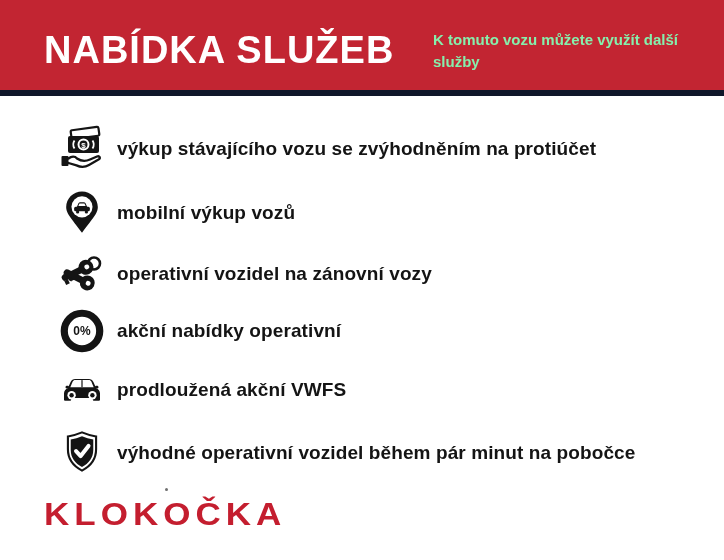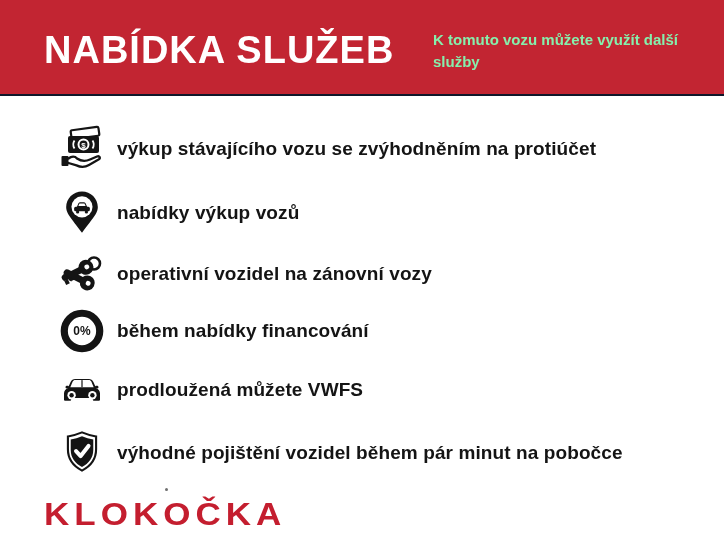--- a/index.html
+++ b/index.html
@@ -3,21 +3,21 @@
 <meta charset="utf-8">
 <style>
   html,body{margin:0;padding:0;background:#ffffff;}
   .page{
     position:relative;width:724px;height:560px;overflow:hidden;
     background:#ffffff;font-family:"Liberation Sans",sans-serif;
   }
   
   .banner{
     position:absolute;left:0;top:0;width:724px;height:96px;
-    background:#c22532;border-bottom:2px solid #0f172a;box-sizing:border-box;
+    background:#c22532;border-bottom:6px solid #0f172a;box-sizing:border-box;
   }
   .banner-title{
     position:absolute;left:44px;top:30px;margin:0;
     font-size:38px;font-weight:bold;letter-spacing:1px;
     color:#ffffff;line-height:1.1;white-space:nowrap;
   }
   .banner-subtitle{
     position:absolute;left:433px;top:29px;width:268px;
     font-size:15px;font-weight:bold;line-height:22px;color:#86efac;
   }
@@ -76,21 +76,21 @@
         <svg width="46" height="50" viewBox="0 0 48 50">
           <path d="M24 2.5 C14.8 2.5 7.5 9.8 7.5 18.8 C7.5 25.4 12.2 29.8 24 45.5 C35.8 29.8 40.5 25.4 40.5 18.8 C40.5 9.8 33.2 2.5 24 2.5 Z" fill="#141414"></path>
           <circle cx="24" cy="18.6" r="11" fill="#ffffff"></circle>
           <path d="M18.4 19 l2 -4.2 c0.3 -0.6 0.9 -1 1.6 -1 h4 c0.7 0 1.3 0.4 1.6 1 l2 4.2 z" fill="#141414"></path>
           <path d="M20.2 17.6 l1.2 -2.4 h5.2 l1.2 2.4 z" fill="#ffffff"></path>
           <rect x="15.8" y="18.4" width="16.4" height="4.8" rx="1.6" fill="#141414"></rect>
           <circle cx="19.4" cy="23.9" r="1.7" fill="#141414"></circle>
           <circle cx="28.6" cy="23.9" r="1.7" fill="#141414"></circle>
         </svg>
       </span>
-      <span class="label">nabídky výkup vozů</span>
+      <span class="label">mobilní výkup vozů</span>
     </div>
 
     <div class="row r3">
       <span class="icon">
         <svg width="48" height="48" viewBox="0 0 48 48">
           <circle cx="36" cy="13.5" r="6" fill="none" stroke="#141414" stroke-width="2.6"></circle>
           <g transform="rotate(-26 22 20)">
             <rect x="2" y="17" width="23" height="6.5" rx="3" fill="#141414"></rect>
             <rect x="3" y="23" width="4" height="4.5" fill="#141414"></rect>
             <rect x="10" y="23" width="3.2" height="3.2" fill="#141414"></rect>
@@ -109,49 +109,49 @@
       <span class="label">operativní vozidel na zánovní vozy</span>
     </div>
 
     <div class="row r4">
       <span class="icon">
         <svg width="46" height="46" viewBox="0 0 48 48">
           <circle cx="24" cy="24" r="18.5" fill="none" stroke="#141414" stroke-width="7.5"></circle>
           <text x="24" y="28.5" font-size="12.5" font-weight="bold" text-anchor="middle" fill="#141414">0%</text>
         </svg>
       </span>
-      <span class="label">během nabídky financování</span>
+      <span class="label">akční nabídky operativní</span>
     </div>
 
     <div class="row r5">
       <span class="icon">
         <svg width="48" height="44" viewBox="0 0 48 44">
           <path d="M6 25.5 c0 -2.5 1.5 -4.3 3.8 -5.2 l2.8 -6.4 c0.8 -1.8 2.6 -3 4.6 -3 h13.6 c2 0 3.8 1.2 4.6 3 l2.8 6.4 c2.3 0.9 3.8 2.7 3.8 5.2 v6 c0 0.7 -0.6 1.3 -1.3 1.3 h-4.6 c-0.7 0 -1.3 -0.6 -1.3 -1.3 v-1.6 H13.2 v1.6 c0 0.7 -0.6 1.3 -1.3 1.3 H7.3 c-0.7 0 -1.3 -0.6 -1.3 -1.3 z" fill="#141414"></path>
           <path d="M14.6 13.8 c0.5 -1 1.5 -1.7 2.6 -1.7 h13.6 c1.1 0 2.1 0.7 2.6 1.7 l2.3 5.4 H12.3 z" fill="#ffffff"></path>
           <rect x="23.4" y="12.1" width="1.2" height="7.1" fill="#141414"></rect>
           <rect x="7.6" y="17.8" width="3.4" height="2.6" rx="1.2" fill="#141414"></rect>
           <rect x="37" y="17.8" width="3.4" height="2.6" rx="1.2" fill="#141414"></rect>
           <circle cx="13.6" cy="27.2" r="4.2" fill="#ffffff"></circle>
           <circle cx="34.4" cy="27.2" r="4.2" fill="#ffffff"></circle>
           <circle cx="13.6" cy="27.2" r="2.2" fill="#141414"></circle>
           <circle cx="34.4" cy="27.2" r="2.2" fill="#141414"></circle>
         </svg>
       </span>
-      <span class="label">prodloužená můžete VWFS</span>
+      <span class="label">prodloužená akční VWFS</span>
     </div>
 
     <div class="row r6">
       <span class="icon">
         <svg width="46" height="48" viewBox="0 0 48 50">
           <path d="M24 3.5 c4.7 2 9.6 3.4 14.7 4.2 v13.5 c0 10 -5.8 17.6 -14.7 22.2 C15.1 38.8 9.3 31.2 9.3 21.2 V7.7 C14.4 6.9 19.3 5.5 24 3.5 Z" fill="none" stroke="#141414" stroke-width="2.2"></path>
           <path d="M24 3.5 c4.7 2 9.6 3.4 14.7 4.2 v13.5 c0 10 -5.8 17.6 -14.7 22.2 C15.1 38.8 9.3 31.2 9.3 21.2 V7.7 C14.4 6.9 19.3 5.5 24 3.5 Z" fill="#141414" transform="translate(24 24) scale(0.8) translate(-24 -24)"></path>
           <path d="M17.8 23 l4.8 5.2 l8.2 -10.6" fill="none" stroke="#ffffff" stroke-width="4.2" stroke-linecap="round" stroke-linejoin="round"></path>
         </svg>
       </span>
-      <span class="label">výhodné pojištění vozidel během pár minut na pobočce</span>
+      <span class="label">výhodné operativní vozidel během pár minut na pobočce</span>
     </div>
 
   </main>
 
   <div class="speck"></div>
   <div class="logo">KLOKOČKA</div>
 
 </div>
 
 </body></html>

